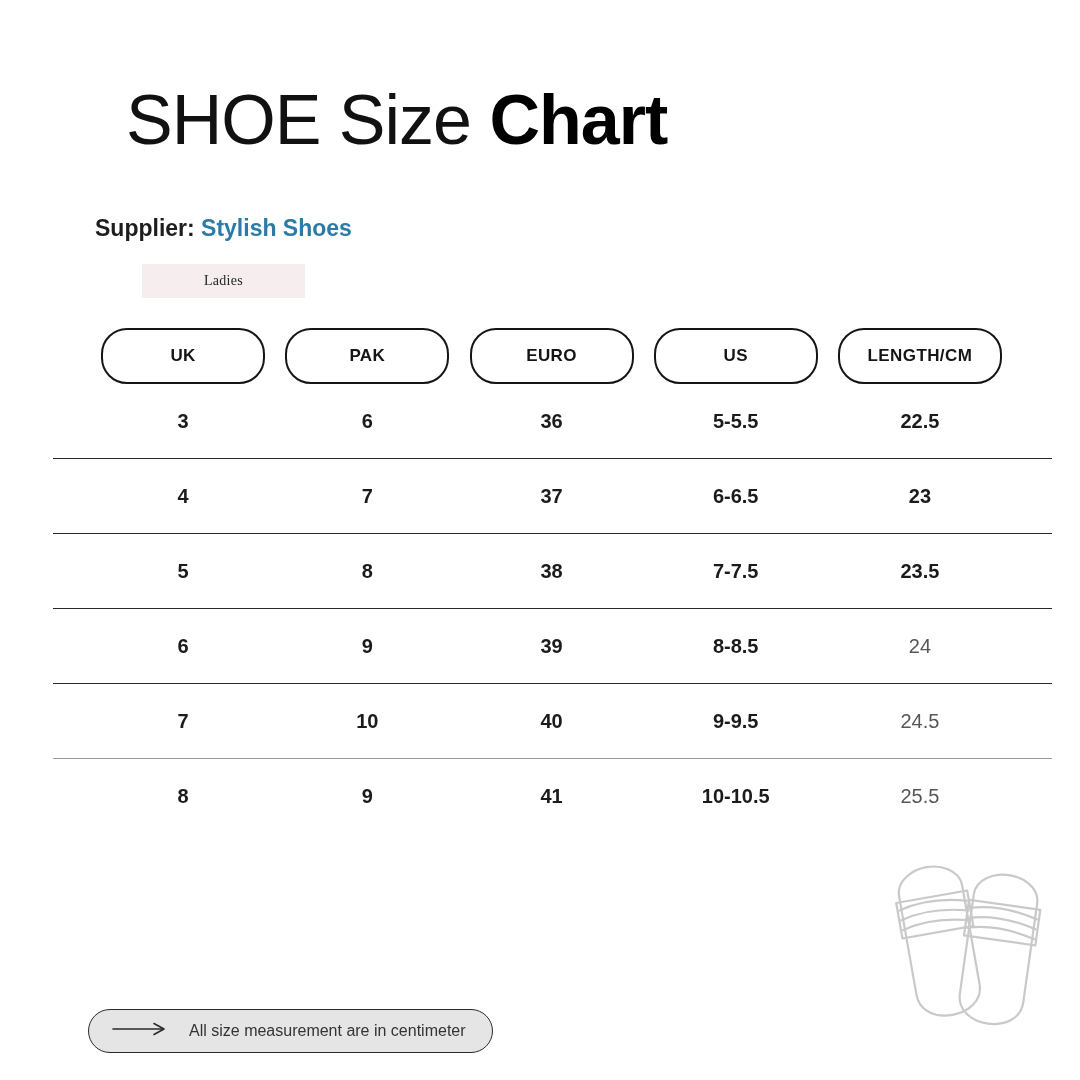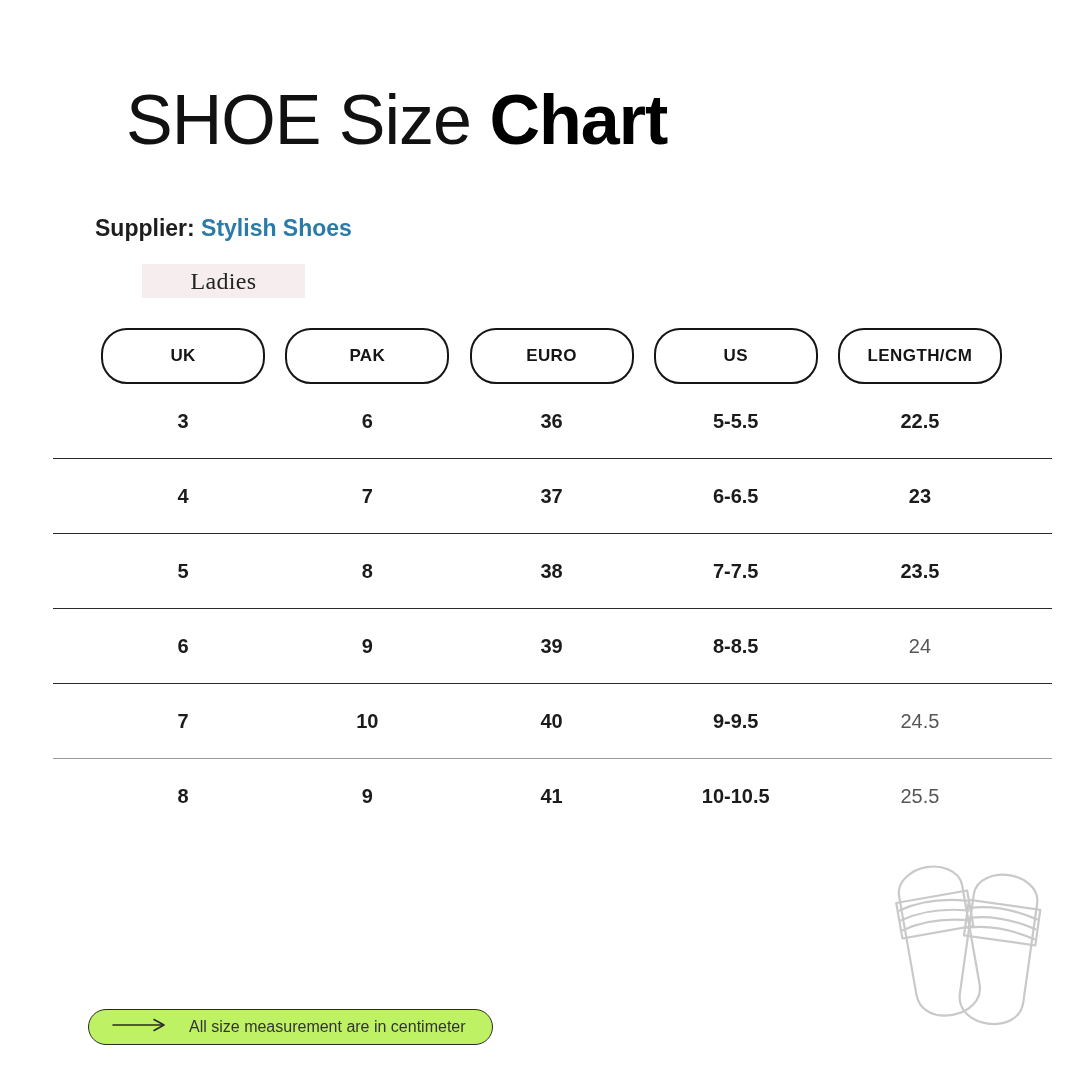--- a/index.html
+++ b/index.html
@@ -63,21 +63,21 @@
     top: 264px;
     width: 163px;
     height: 34px;
     background: #f6eeee;
     display: flex;
     align-items: center;
     justify-content: center;
   }
   .ladies-chip span {
     font-family: "Liberation Serif", serif;
-    font-size: 24px;
+    font-size: 14px;
     color: #232323;
     letter-spacing: 0.3px;
   }
 
   
   .table {
     position: absolute;
     left: 53px;
     top: 328px;
     width: 999px;
@@ -150,28 +150,28 @@
     width: 168px;
     height: 165px;
   }
 
   
   .note {
     position: absolute;
     left: 88px;
     top: 1009px;
     box-sizing: border-box;
-    height: 36px;
+    height: 44px;
     padding: 0 26px 0 22px;
     border: 1.6px solid #2a2a2a;
     border-radius: 22px;
     display: flex;
     align-items: center;
     gap: 22px;
-    background: #bef264;
+    background: #e5e5e5;
   }
   .note .arrow { display: block; }
   .note .note-text {
     font-size: 16px;
     font-weight: 400;
     color: #333333;
     white-space: nowrap;
   }
 </style>
 </head>

